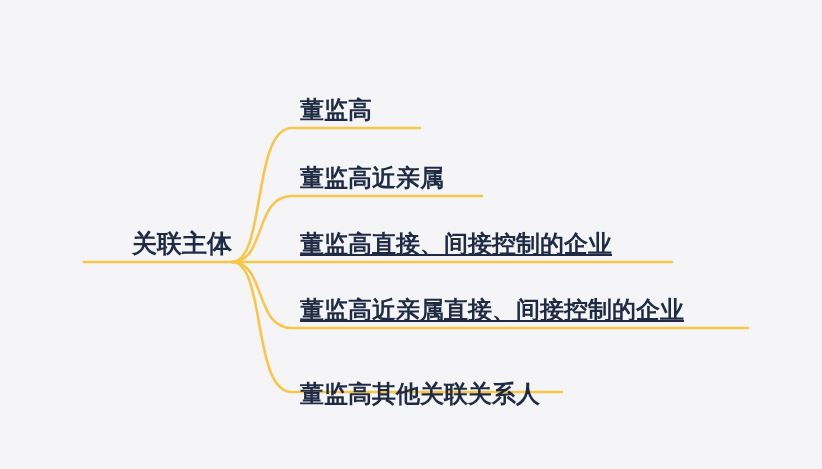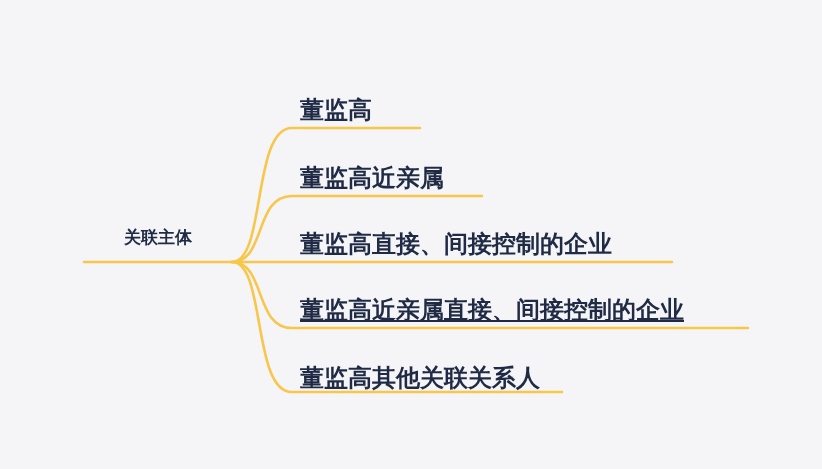--- a/index.html
+++ b/index.html
@@ -21,32 +21,32 @@
   .label {
     position: absolute;
     font-weight: bold;
     white-space: nowrap;
     line-height: 1.2;
   }
   .root-label {
     left: 84px;
     top: 228px;
     width: 148px;
-    text-align: center;
-    font-size: 17px;
+    text-align: right;
+    font-size: 25px;
   }
   .child-label {
     left: 300px;
     font-size: 24px;
   }
   .child-0 { top: 96px; }
   .child-1 { top: 164px; }
   .child-2 { top: 230px; }
   .child-3 { top: 296px; text-decoration: underline; }
-  .child-4 { top: 364px; text-align: right; }
+  .child-4 { top: 380px; text-align: right; }
 </style>
 </head>
 <body>
 
 <div class="canvas" style="background: rgb(245, 245, 247);">
 
   <svg class="branches" width="822" height="469" viewBox="0 0 822 469">
     <g fill="none" stroke-width="2.6" stroke-linecap="round">
       <path class="branch" d="M 84 262 L 232 262" stroke="#f8c64b"></path>
       <path class="branch" d="M 232 262 C 266 262 252 128 292 128 H 420" stroke="#f8c64b"></path>
@@ -56,19 +56,19 @@
       <path class="branch" d="M 232 262 C 266 262 252 392 292 392 H 562" stroke="#f8c64b"></path>
     </g>
   </svg>
 
   <div class="label root-label" style="color: rgb(31, 42, 68);">关联主体</div>
 
   <div class="label child-label child-0" style="color: rgb(31, 42, 68);">董监高</div>
 
   <div class="label child-label child-1" style="color: rgb(31, 42, 68);">董监高近亲属</div>
 
-  <div class="label child-label child-2" style="color: rgb(31, 42, 68);">董监高直接、间接控制的企业</div>
+  <div class="label child-label child-2" style="color: rgb(31, 42, 68); text-decoration: underline;">董监高直接、间接控制的企业</div>
 
   <div class="label child-label child-3" style="color: rgb(31, 42, 68);">董监高近亲属直接、间接控制的企业</div>
 
   <div class="label child-label child-4" style="color: rgb(31, 42, 68);">董监高其他关联关系人</div>
 
 </div>
 
 </body></html>

